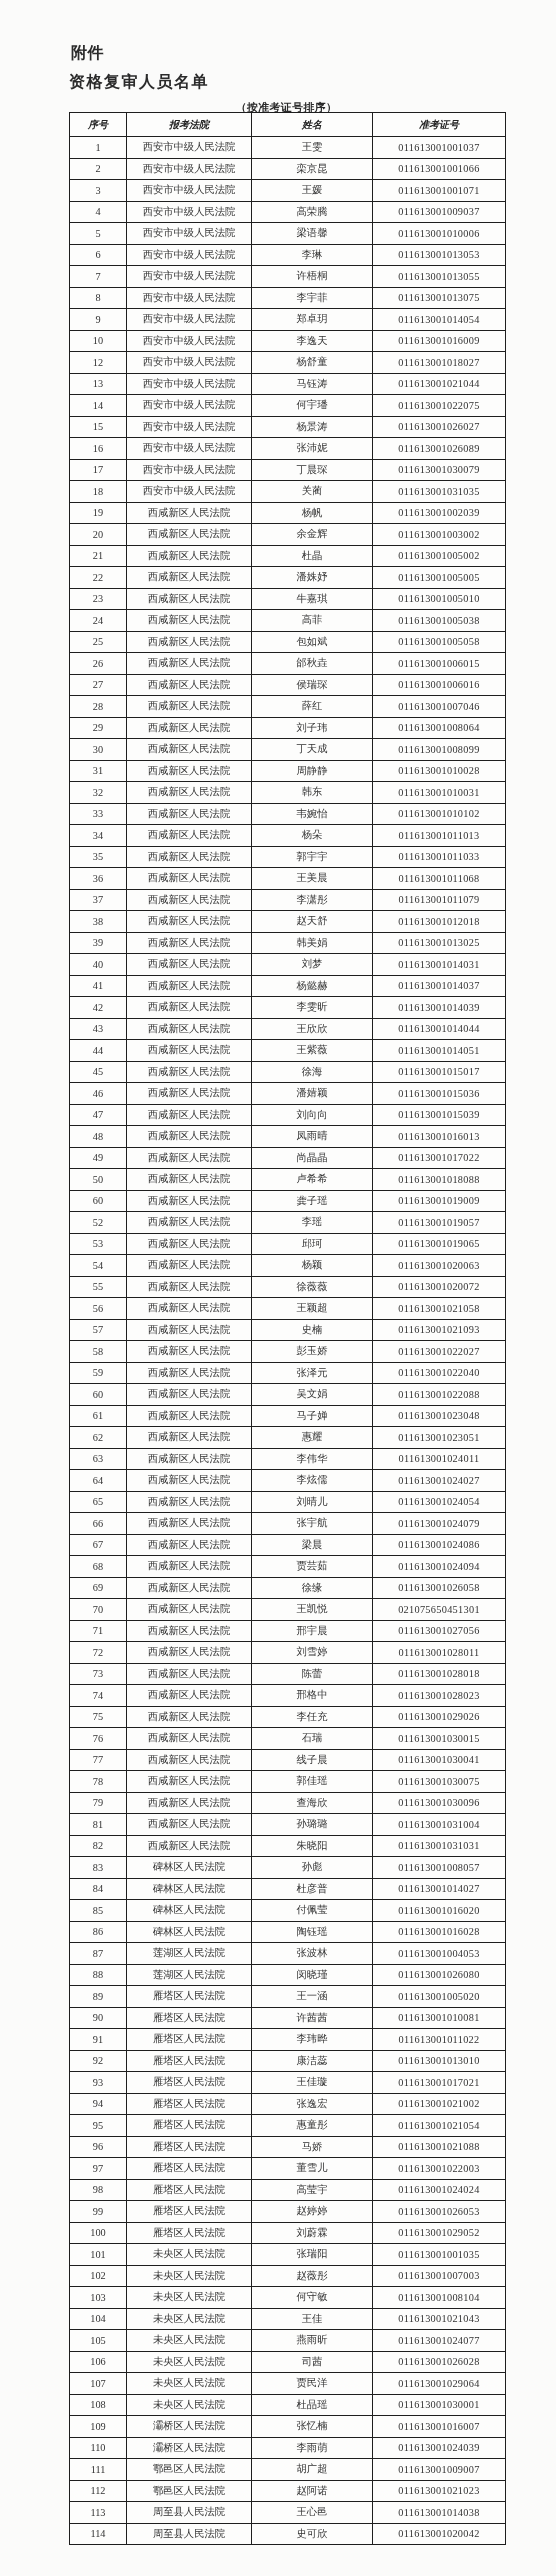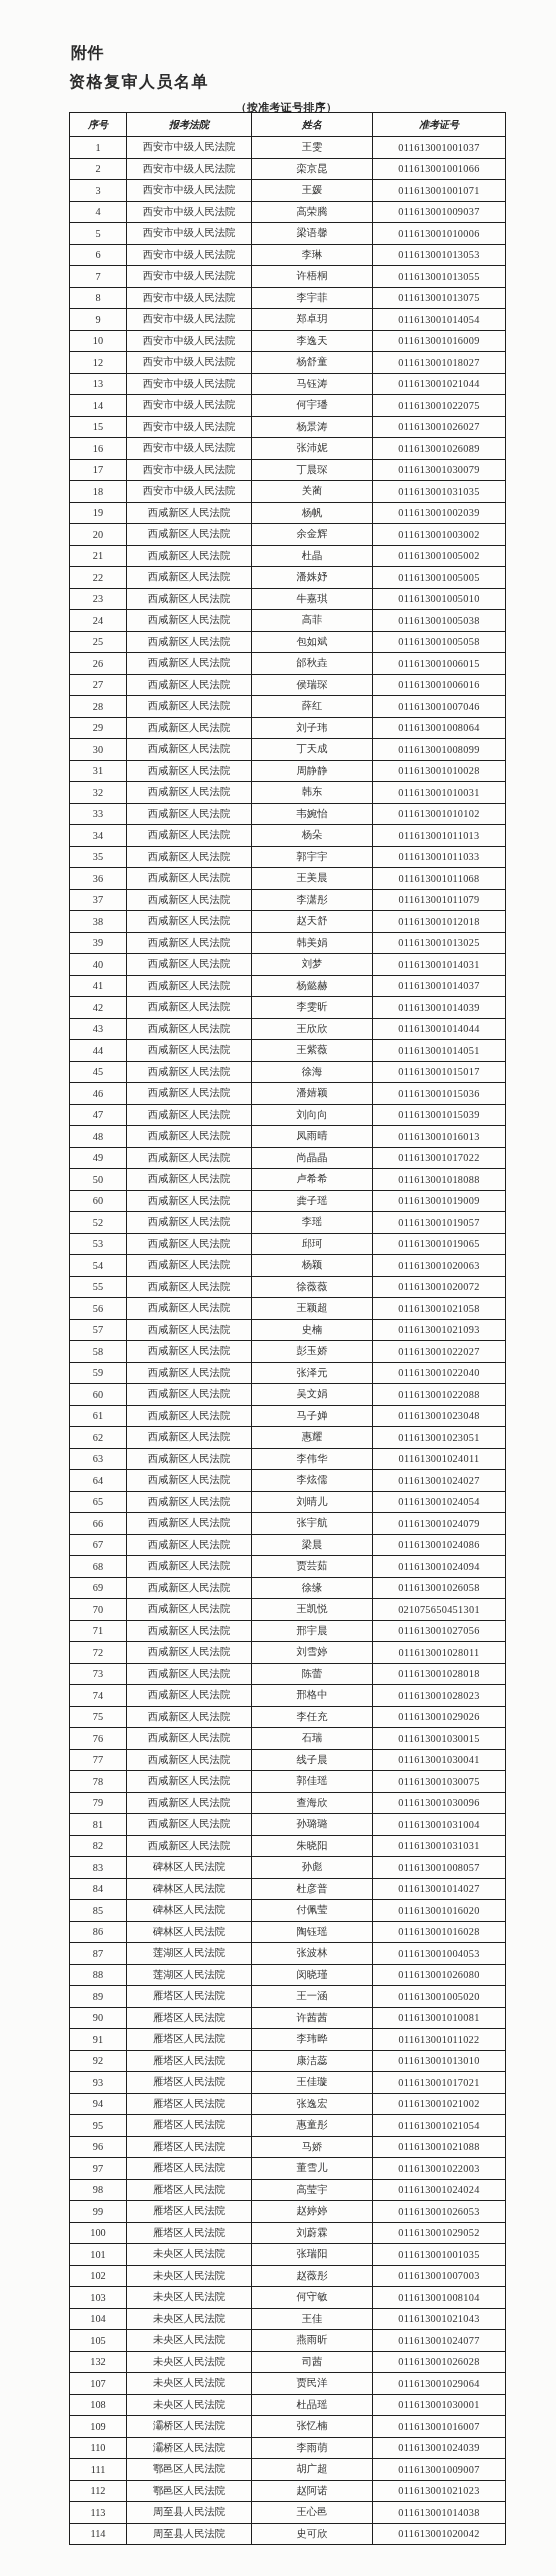--- a/index.html
+++ b/index.html
@@ -686,21 +686,21 @@
       <td class="pname">王佳</td>
       <td class="ticket">011613001021043</td>
     </tr>
         <tr>
       <td class="num">105</td>
       <td class="court">未央区人民法院</td>
       <td class="pname">燕雨昕</td>
       <td class="ticket">011613001024077</td>
     </tr>
         <tr>
-      <td class="num">132</td>
+      <td class="num">106</td>
       <td class="court">未央区人民法院</td>
       <td class="pname">司茜</td>
       <td class="ticket">011613001026028</td>
     </tr>
         <tr>
       <td class="num">107</td>
       <td class="court">未央区人民法院</td>
       <td class="pname">贾民洋</td>
       <td class="ticket">011613001029064</td>
     </tr>

